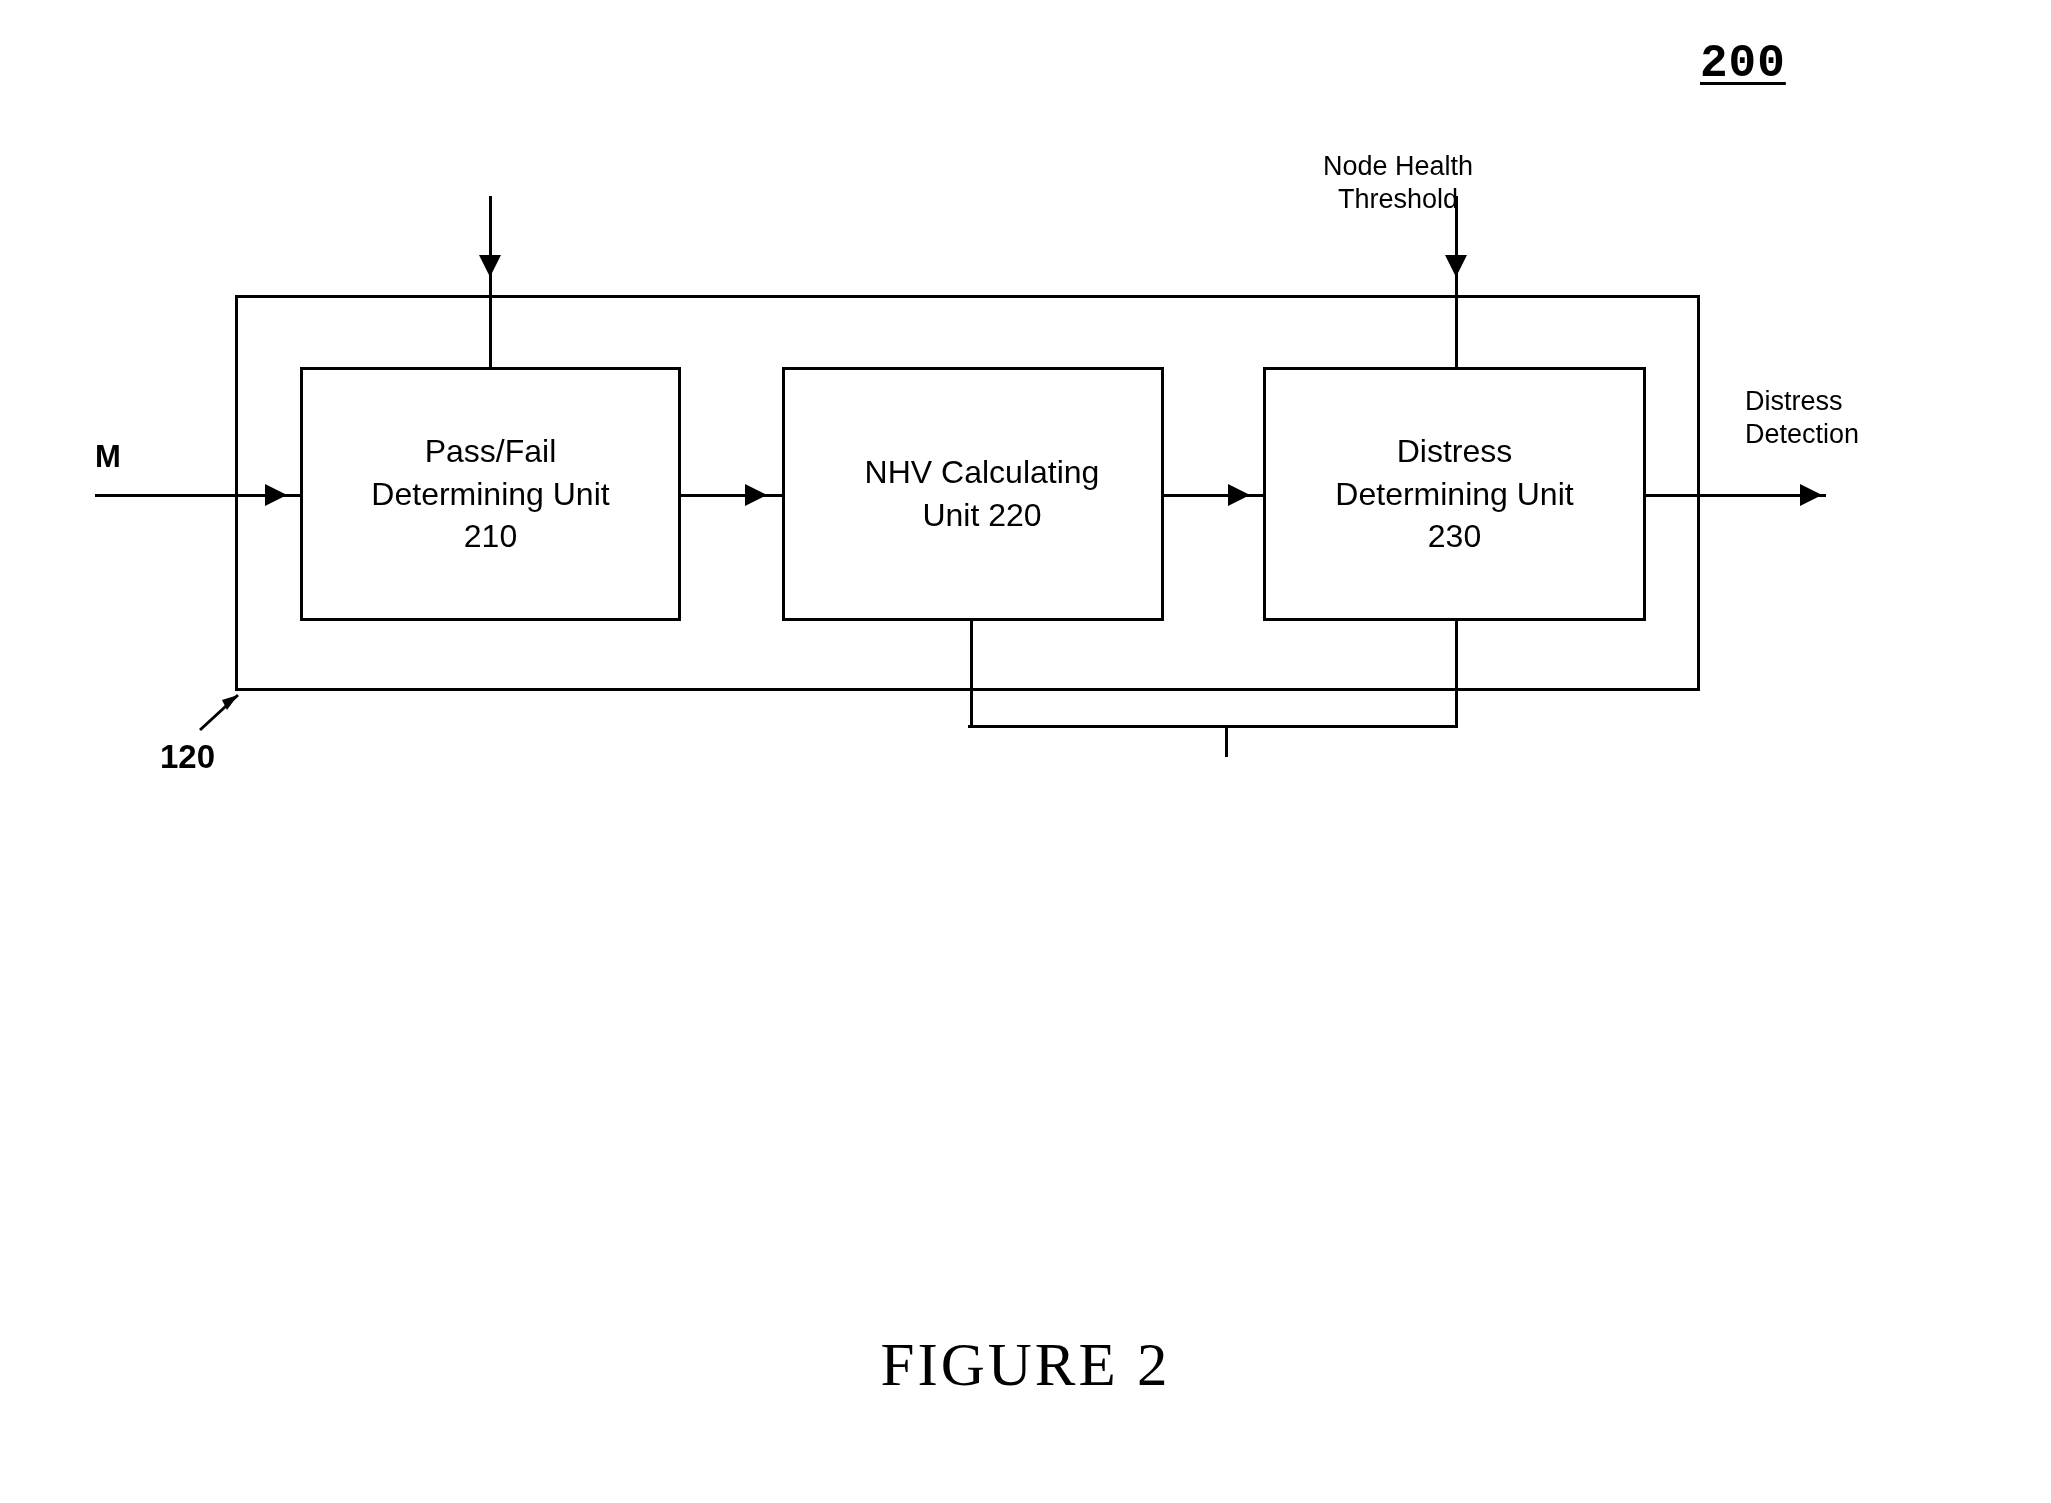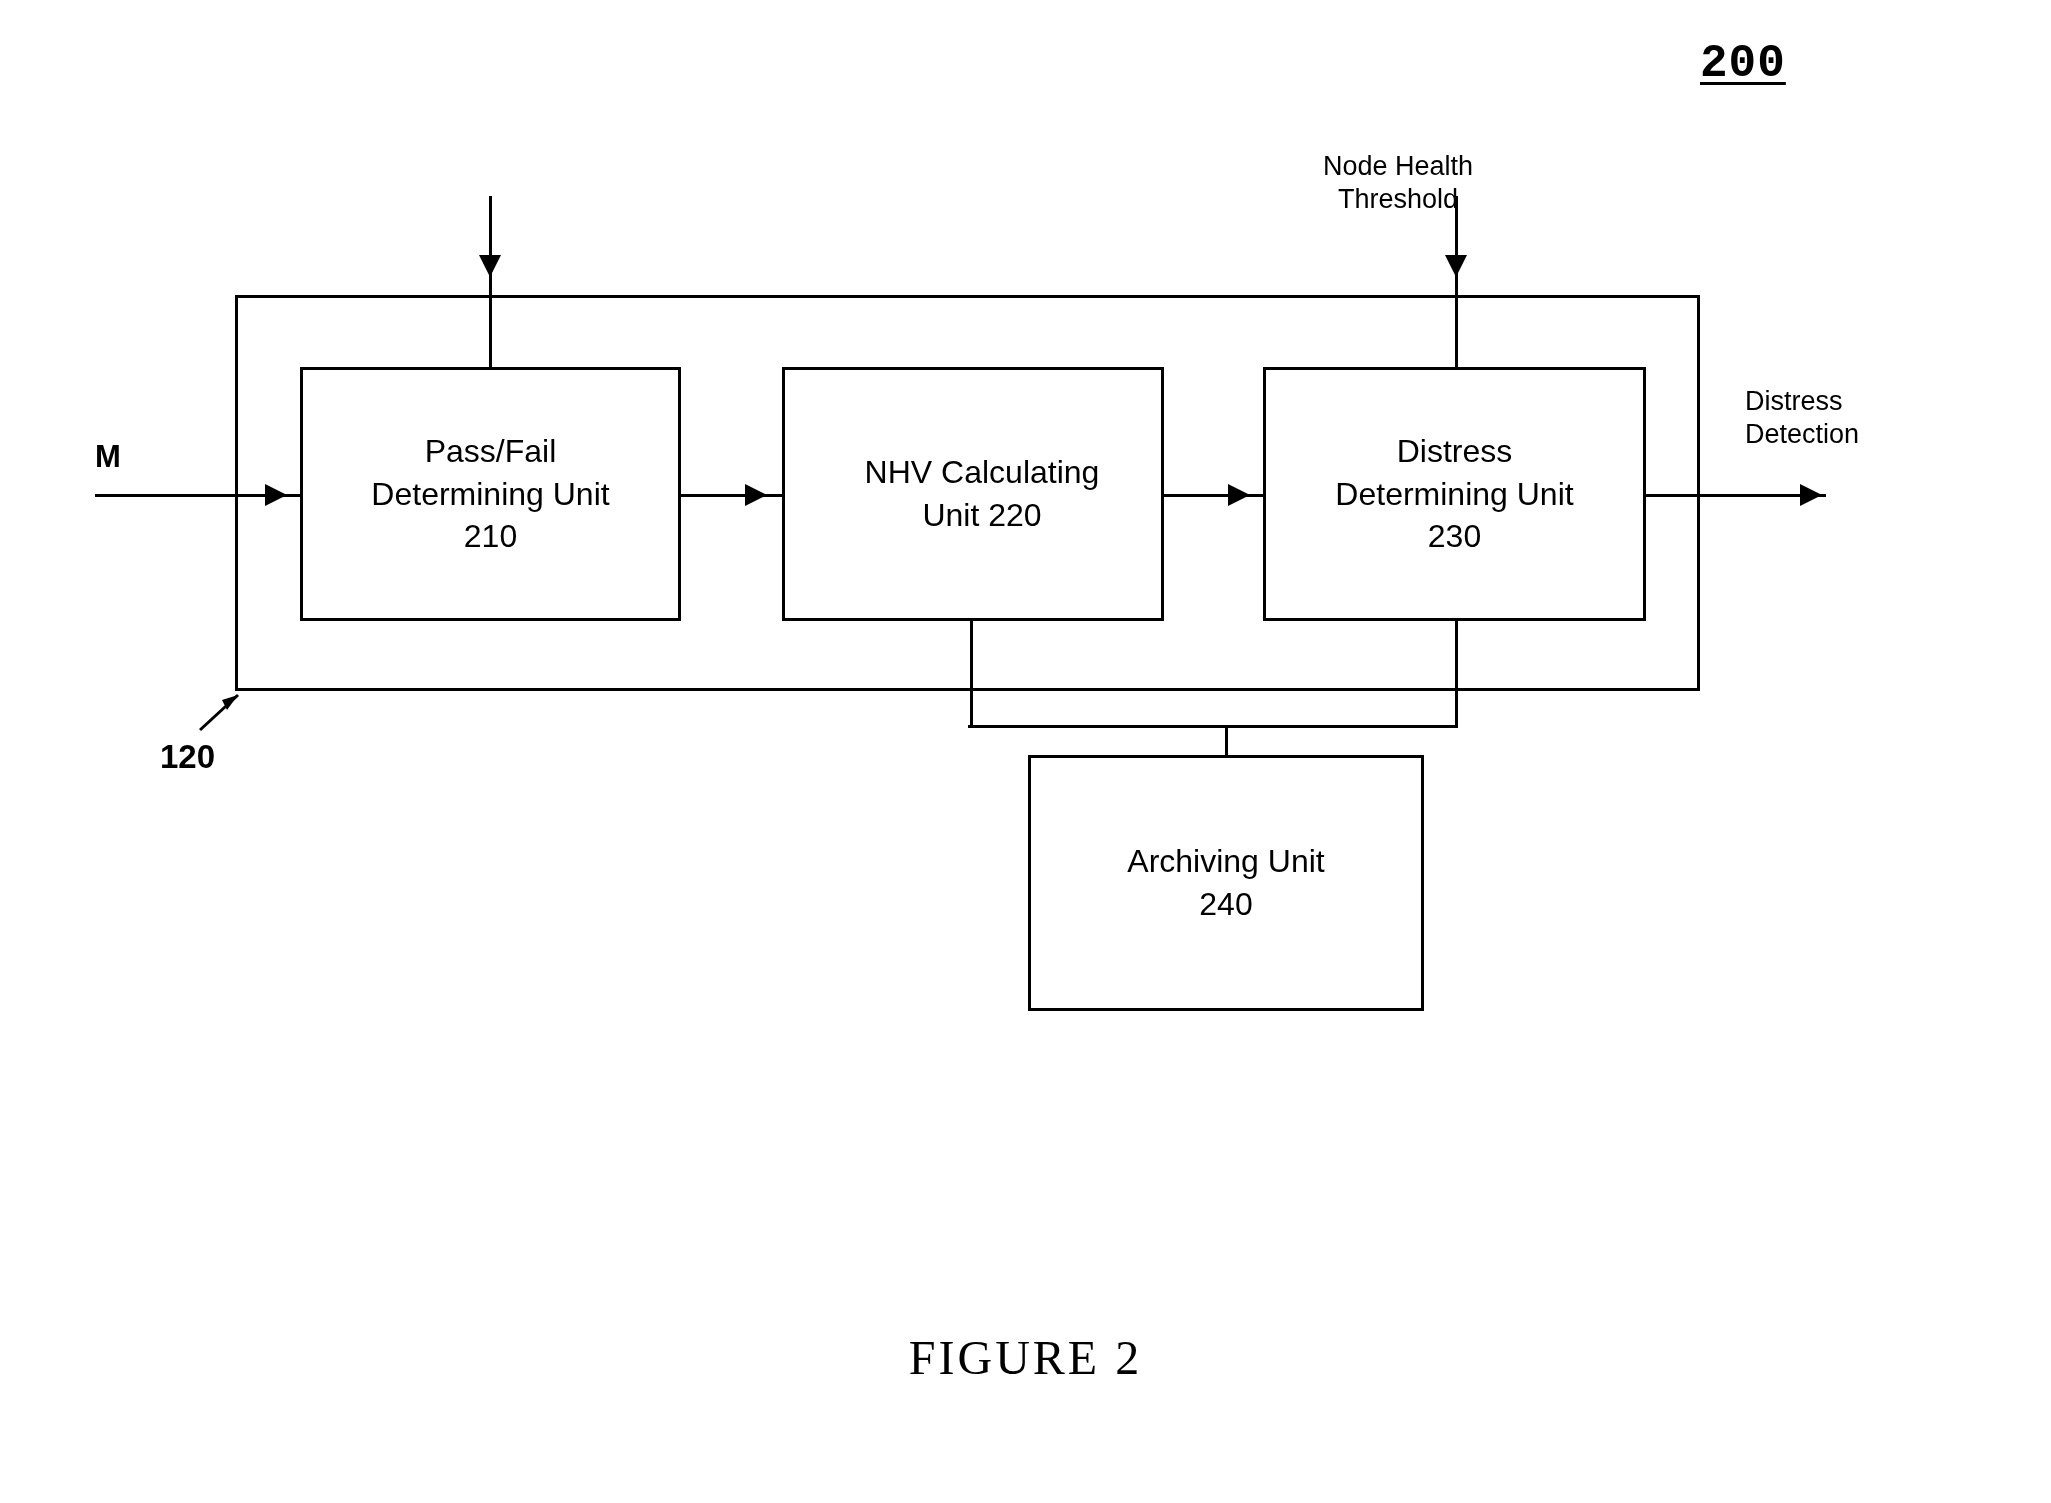--- a/index.html
+++ b/index.html
@@ -177,21 +177,21 @@
     border-right: 11px solid transparent;
   } 
 
   
   #figure-caption {
     left: 0;
     top: 1330px;
     width: 2051px;
     text-align: center;
     font-family: "Liberation Serif", serif;
-    font-size: 48px;
+    font-size: 61px;
     letter-spacing: 3px;
   }
 </style>
 </head>
 <body>
 
 <div id="page">
 
   <div class="abs" id="fig-ref-200">200</div>
 
@@ -246,20 +246,16 @@
     <div class="unit-label">NHV Calculating
 Unit 220</div>
   </div>
 
   <div class="abs unit-box" id="box-distress-unit">
     <div class="unit-label">Distress
 Determining Unit
 230</div>
   </div>
 
-  <div class="abs unit-box" id="box-archiving-unit">
-    <div class="unit-label">Archiving Unit
-240</div>
-  </div>
 
   <div class="abs" id="figure-caption">FIGURE 2</div>
 
 </div>
 
 </body></html>

